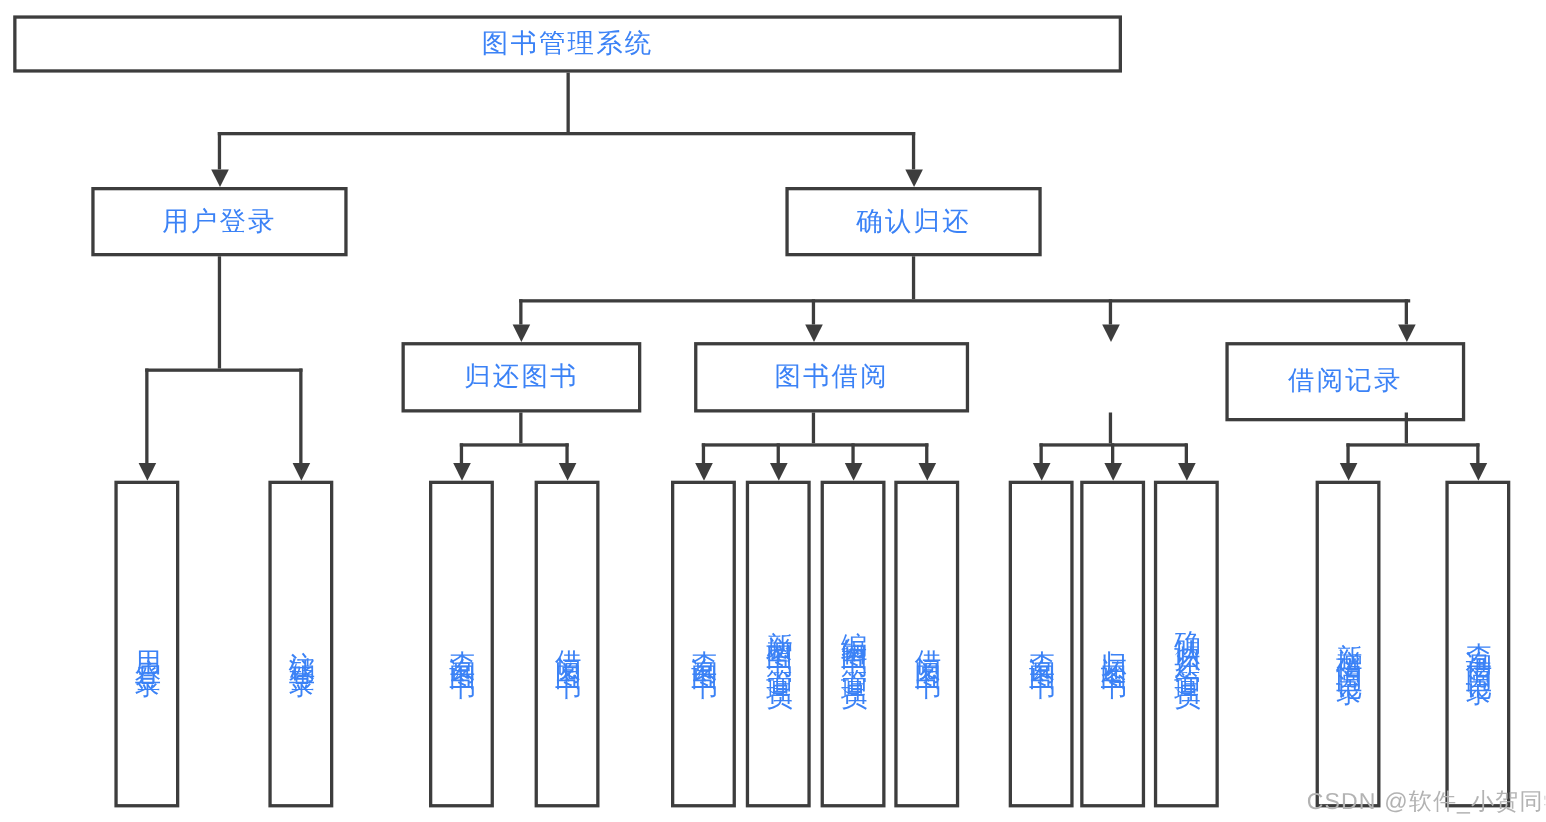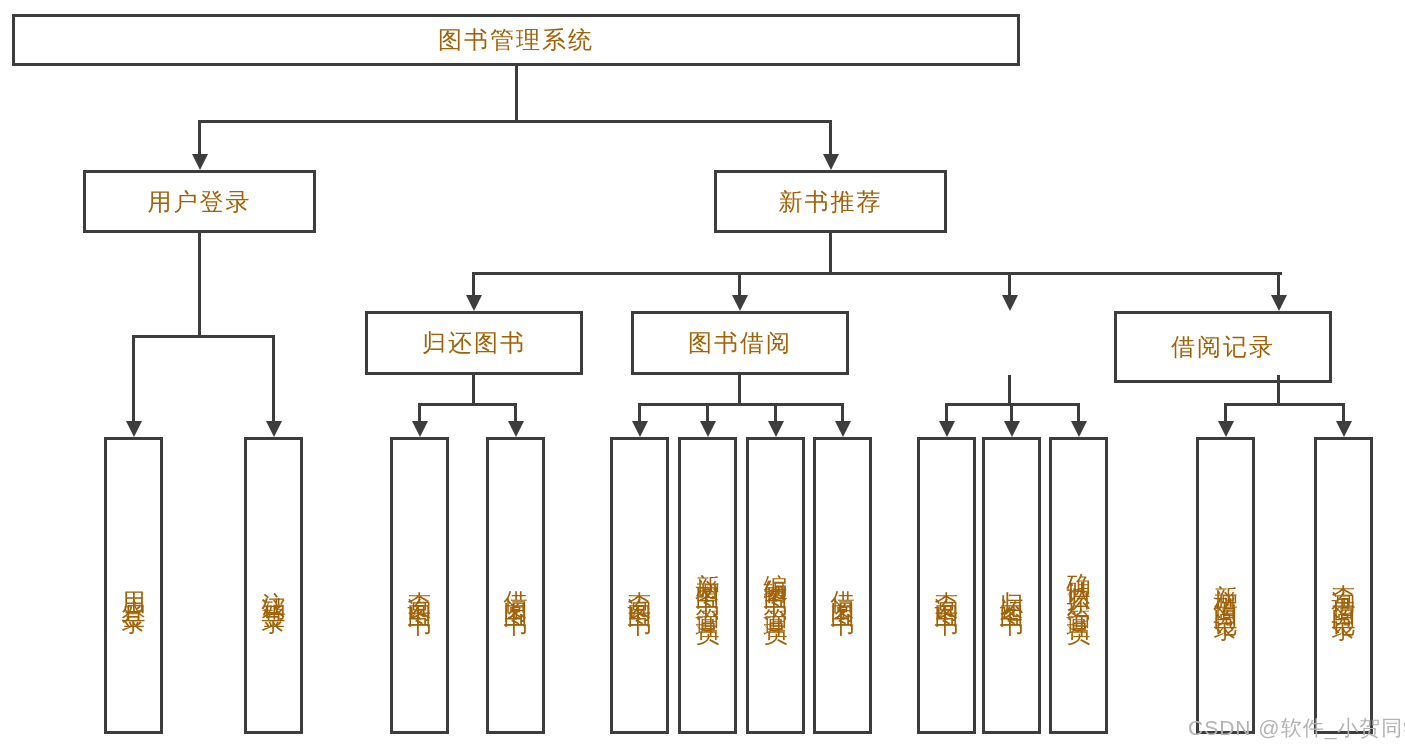--- a/index.html
+++ b/index.html
@@ -5,21 +5,21 @@
   html,body { margin:0; padding:0; background:#ffffff; }
   #stage {
     position:relative; width:1405px; height:747px; background:#ffffff;
     font-family:"Liberation Sans","DejaVu Sans",sans-serif; overflow:hidden;
   }
   .box {
     position:absolute; box-sizing:border-box; background:#ffffff;
     border:3px solid #3d3d3d; display:flex; align-items:center; justify-content:center;
   }
   .label {
-    font-size:24px; color:#a16207; letter-spacing:2px; white-space:nowrap; line-height:1;
+    font-size:24px; color:#3b82f6; letter-spacing:2px; white-space:nowrap; line-height:1;
   }
   .leaf .label {
     writing-mode:vertical-rl; text-orientation:mixed; letter-spacing:7px; line-height:1;
   }
   .hline { position:absolute; height:3px; background:#3d3d3d; }
   .vline { position:absolute; width:3px; background:#3d3d3d; }
   .arrow { position:absolute; width:3px; background:#3d3d3d; }
   .arrow::after {
     content:""; position:absolute; left:50%; bottom:-16px; transform:translateX(-50%);
     width:0; height:0;
@@ -41,39 +41,39 @@
 
   <div class="vline" style="left:515px;top:66px;height:54px"></div>
   <div class="hline" style="left:198px;top:120px;width:634px"></div>
   <div class="arrow" style="left:198px;top:120px;height:34px"></div>
   <div class="arrow" style="left:829px;top:120px;height:34px"></div>
 
   <div class="box" style="left:83px;top:170px;width:233px;height:63px">
     <span class="label">用户登录</span>
   </div>
   <div class="box" style="left:714px;top:170px;width:233px;height:63px">
-    <span class="label">新书推荐</span>
+    <span class="label">确认归还</span>
   </div>
 
   <div class="vline" style="left:198px;top:233px;height:102px"></div>
   <div class="hline" style="left:132px;top:335px;width:143px"></div>
   <div class="arrow" style="left:132px;top:335px;height:86px"></div>
   <div class="arrow" style="left:272px;top:335px;height:86px"></div>
 
   <div class="vline" style="left:829px;top:233px;height:39px"></div>
   <div class="hline" style="left:472px;top:272px;width:810px"></div>
   <div class="arrow" style="left:472px;top:272px;height:23px"></div>
   <div class="arrow" style="left:738px;top:272px;height:23px"></div>
   <div class="arrow" style="left:1008px;top:272px;height:23px"></div>
   <div class="arrow" style="left:1277px;top:272px;height:23px"></div>
 
   <div class="box" style="left:365px;top:311px;width:218px;height:64px">
     <span class="label">归还图书</span>
   </div>
-  <div class="box" style="left:631px;top:311px;width:218px;height:64px">
+  <div class="box" style="left:631px;top:311px;width:250px;height:64px">
     <span class="label">图书借阅</span>
   </div>
   <div class="box" style="left:1114px;top:311px;width:218px;height:72px">
     <span class="label">借阅记录</span>
   </div>
 
   <div class="vline" style="left:472px;top:375px;height:28px"></div>
   <div class="vline" style="left:738px;top:375px;height:28px"></div>
   <div class="vline" style="left:1008px;top:375px;height:28px"></div>
   <div class="vline" style="left:1277px;top:375px;height:28px"></div>

